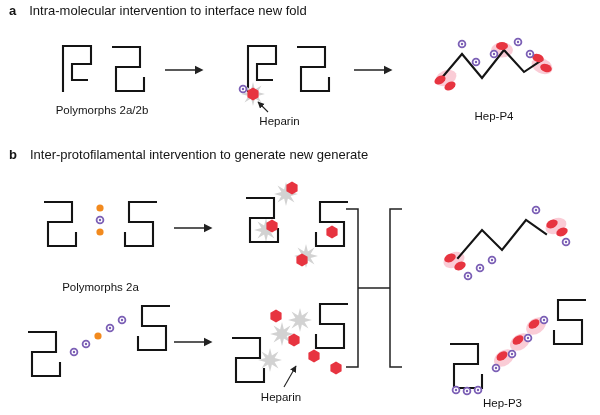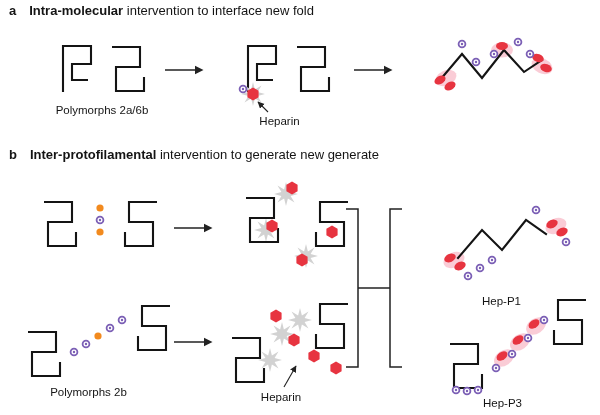--- a/index.html
+++ b/index.html
@@ -1,20 +1,20 @@
 <!DOCTYPE html>
 <html style="--c-red: #e73440; --c-pink: #f6aabb; --c-purple: #7b5fb5; --c-orange: #f28a1e; --c-grey: #d2d2d2; --c-line: #141414; --c-text: #141414; --c-arrow: #222222;"><head>
 <meta charset="utf-8">
 <style>
   html,body{margin:0;padding:0;background:#fff}
   .figure{position:relative;width:600px;height:415px;background:#fff;
           font-family:"Liberation Sans",sans-serif;color:var(--c-text,#141414);overflow:hidden}
   .hdr{position:absolute;display:flex;gap:13px;font-size:13px;line-height:16px;white-space:nowrap}
   .hdr .letter{font-weight:700}
-  .hdr .t b{font-weight:700}
+  .hdr .t b{font-weight:400}
   .lbl{position:absolute;font-size:11.5px;line-height:13px;text-align:center;color:var(--c-text,#141414)}
   svg.draw{position:absolute;overflow:visible}
   .fold{fill:none;stroke:var(--c-line,#141414);stroke-width:2.1;stroke-linejoin:miter;stroke-linecap:square}
   .ptr{stroke:var(--c-arrow,#222);stroke-width:1.1;fill:none}
   .brk{stroke:var(--c-arrow,#222);stroke-width:1.5;fill:none}
 </style>
 </head>
 <body>
 
 <div class="figure">
@@ -44,21 +44,21 @@
 
   <div class="hdr" style="left:9px;top:3px">
     <span class="letter">a</span>
     <span class="t"><b>Intra-molecular</b><span> intervention to interface new fold</span></span>
   </div>
 
   <svg class="draw" style="left:52px;top:38px" width="100" height="62" viewBox="0 0 100 62">
     <use href="#foldA" x="8" y="4"></use>
     <use href="#foldB" x="58" y="5"></use>
   </svg>
-  <div class="lbl" style="left:42px;top:104px;width:120px">Polymorphs 2a/6b</div>
+  <div class="lbl" style="left:42px;top:104px;width:120px">Polymorphs 2a/2b</div>
 
   <svg class="draw" style="left:163px;top:63px" width="44" height="14" viewBox="0 0 44 14">
     <use href="#arrow" x="2" y="7"></use>
   </svg>
 
   <svg class="draw" style="left:237px;top:38px" width="105" height="76" viewBox="0 0 105 76">
     <use href="#foldA" x="8" y="4"></use>
     <use href="#foldB" x="58" y="5"></use>
     <use href="#star" x="16" y="56"></use>
     <use href="#hex" x="16" y="56"></use>
@@ -80,33 +80,35 @@
     <use href="#blob" transform="translate(26,56) rotate(-30)"></use>
     <use href="#blob" transform="translate(78,16)"></use>
     <use href="#blob" transform="translate(114,28) rotate(20)"></use>
     <use href="#blob" transform="translate(122,38) rotate(20)"></use>
     <use href="#ring" x="38" y="14"></use>
     <use href="#ring" x="52" y="32"></use>
     <use href="#ring" x="70" y="24"></use>
     <use href="#ring" x="94" y="12"></use>
     <use href="#ring" x="106" y="24"></use>
   </svg>
+  <div class="lbl" style="left:424px;top:110px;width:140px">Hep-P4</div>
 
   <div class="hdr" style="left:9px;top:147px">
     <span class="letter">b</span>
     <span class="t"><b>Inter-protofilamental</b><span> intervention to generate new generate</span></span>
   </div>
 
   <svg class="draw" style="left:38px;top:190px" width="125" height="70" viewBox="0 0 125 70">
     <use href="#foldB" x="4" y="8"></use>
     <use href="#foldB" transform="translate(121,8) scale(-1,1)"></use>
     <use href="#odot" x="62" y="18"></use>
     <use href="#ring" x="62" y="30"></use>
     <use href="#odot" x="62" y="42"></use>
   </svg>
+  <div class="lbl" style="left:38px;top:281px;width:125px">Polymorphs 2a</div>
 
   <svg class="draw" style="left:172px;top:221px" width="44" height="14" viewBox="0 0 44 14">
     <use href="#arrow" x="2" y="7"></use>
   </svg>
 
   <svg class="draw" style="left:236px;top:176px" width="120" height="92" viewBox="0 0 120 92">
     <use href="#star" x="50" y="18"></use>
     <use href="#star" x="30" y="54"></use>
     <use href="#star" x="70" y="80"></use>
     <use href="#foldB" x="8" y="18"></use>
@@ -119,21 +121,20 @@
 
   <svg class="draw" style="left:22px;top:300px" width="155" height="80" viewBox="0 0 155 80">
     <use href="#foldB" x="4" y="28"></use>
     <use href="#foldB" transform="translate(150,2) scale(-1,1)"></use>
     <use href="#ring" x="52" y="52"></use>
     <use href="#ring" x="64" y="44"></use>
     <use href="#odot" x="76" y="36"></use>
     <use href="#ring" x="88" y="28"></use>
     <use href="#ring" x="100" y="20"></use>
   </svg>
-  <div class="lbl" style="left:11px;top:386px;width:155px">Polymorphs 2b</div>
 
   <svg class="draw" style="left:172px;top:335px" width="44" height="14" viewBox="0 0 44 14">
     <use href="#arrow" x="2" y="7"></use>
   </svg>
 
   <svg class="draw" style="left:224px;top:294px" width="130" height="94" viewBox="0 0 130 94">
     <use href="#star" x="58" y="40"></use>
     <use href="#star" x="76" y="26"></use>
     <use href="#star" x="46" y="66"></use>
     <use href="#foldB" x="6" y="40"></use>
@@ -159,21 +160,20 @@
     <use href="#blob" transform="translate(26,60) rotate(-25)"></use>
     <use href="#blob" transform="translate(36,68) rotate(-25)"></use>
     <use href="#blob" transform="translate(128,26) rotate(-25)"></use>
     <use href="#blob" transform="translate(138,34) rotate(-25)"></use>
     <use href="#ring" x="44" y="78"></use>
     <use href="#ring" x="56" y="70"></use>
     <use href="#ring" x="68" y="62"></use>
     <use href="#ring" x="112" y="12"></use>
     <use href="#ring" x="142" y="44"></use>
   </svg>
-  <div class="lbl" style="left:424px;top:295px;width:155px">Hep-P1</div>
 
   <svg class="draw" style="left:410px;top:292px" width="185" height="102" viewBox="0 0 185 102">
     <use href="#halo" transform="translate(94,66) rotate(-35)"></use>
     <use href="#halo" transform="translate(110,50) rotate(-35)"></use>
     <use href="#halo" transform="translate(126,34) rotate(-35)"></use>
     <use href="#foldB" x="38" y="48"></use>
     <use href="#foldB" transform="translate(178,4) scale(-1,1)"></use>
     <use href="#blob" transform="translate(92,64) rotate(-35)"></use>
     <use href="#blob" transform="translate(108,48) rotate(-35)"></use>
     <use href="#blob" transform="translate(124,32) rotate(-35)"></use>

